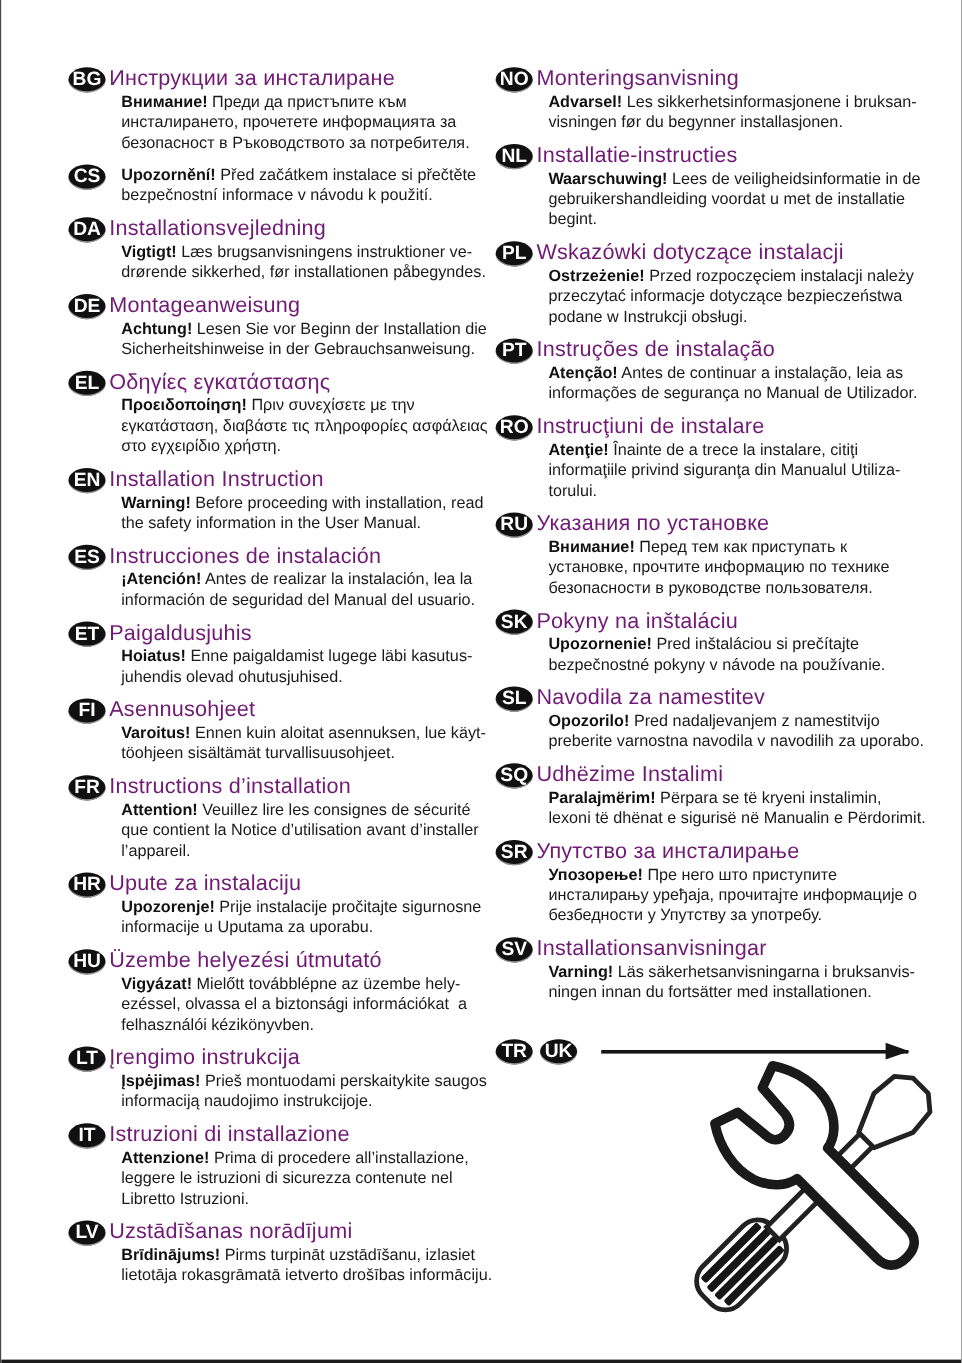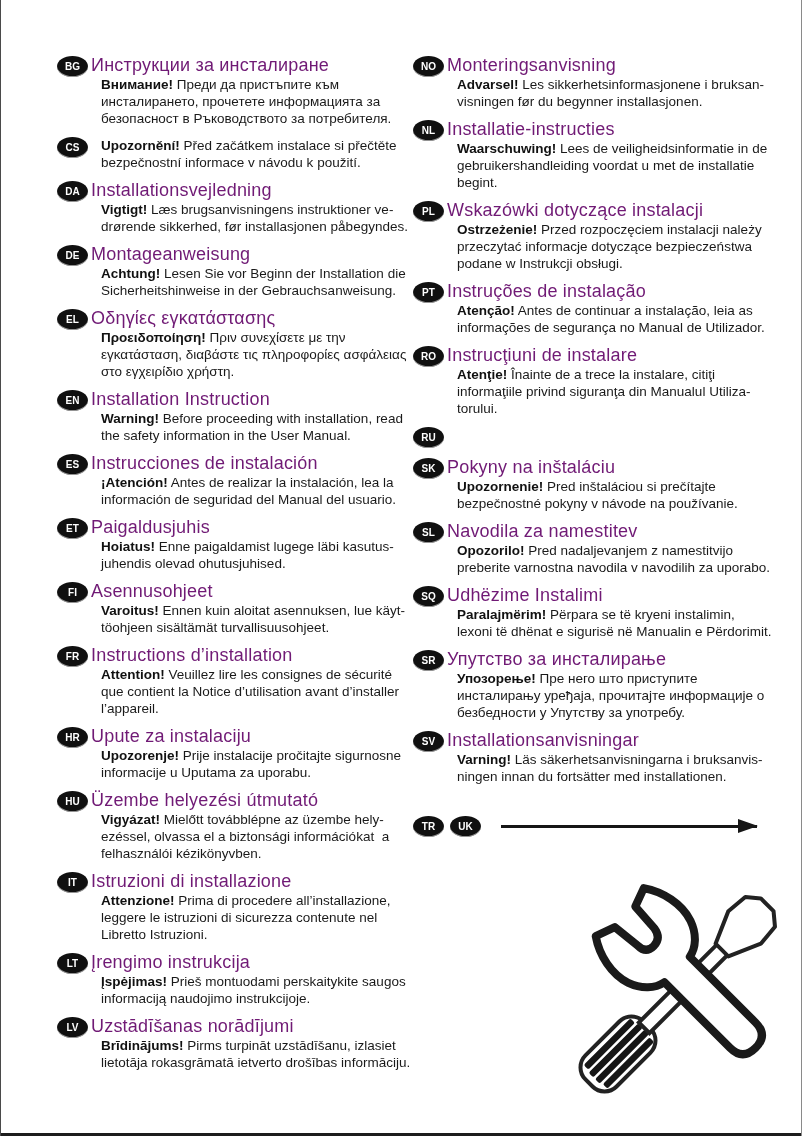--- a/index.html
+++ b/index.html
@@ -30,21 +30,21 @@
     align-items:flex-start;
     margin-bottom:9px;
   }
   .badge{
     flex:0 0 auto;
     width:31px;height:21px;
     margin:1px 3px 0 0;
     background:#101010;
     border-radius:50%;
     display:inline-flex;align-items:center;justify-content:center;
-    color:#ffffff;font-size:10px;font-weight:bold;letter-spacing:0px;
+    color:#ffffff;font-size:16px;font-weight:bold;letter-spacing:0px;
     box-shadow:inset 0 -1px 0 rgba(255,255,255,.55);
   }
   .sec-content{min-width:0;}
   .sec-title{
     font-size:18px;line-height:20px;color:#701a75;letter-spacing:.2px;
   }
   .sec-body{
     margin:1px 0 0 10px;
     font-size:13.5px;line-height:17px;color:#1a1a1a;
     white-space:pre-wrap;
@@ -91,21 +91,21 @@
       <p class="sec-body"><b class="warn">Upozornění!</b><span class="rest"> Před začátkem instalace si přečtěte
 bezpečnostní informace v návodu k použití.</span></p>
     </div>
   </div>
 
   <div class="section">
     <span class="badge">DA</span>
     <div class="sec-content">
       <div class="sec-title">Installationsvejledning</div>
       <p class="sec-body"><b class="warn">Vigtigt!</b><span class="rest"> Læs brugsanvisningens instruktioner ve-
-drørende sikkerhed, før installasjonen påbegyndes.</span></p>
+drørende sikkerhed, før installationen påbegyndes.</span></p>
     </div>
   </div>
 
   <div class="section">
     <span class="badge">DE</span>
     <div class="sec-content">
       <div class="sec-title">Montageanweisung</div>
       <p class="sec-body"><b class="warn">Achtung!</b><span class="rest"> Lesen Sie vor Beginn der Installation die
 Sicherheitshinweise in der Gebrauchsanweisung.</span></p>
     </div>
@@ -180,39 +180,39 @@
     <span class="badge">HU</span>
     <div class="sec-content">
       <div class="sec-title">Üzembe helyezési útmutató</div>
       <p class="sec-body"><b class="warn">Vigyázat!</b><span class="rest"> Mielőtt továbblépne az üzembe hely-
 ezéssel, olvassa el a biztonsági információkat  a
 felhasználói kézikönyvben.</span></p>
     </div>
   </div>
 
   <div class="section">
+    <span class="badge">LT</span>
+    <div class="sec-content">
+      <div class="sec-title">Įrengimo instrukcija</div>
+      <p class="sec-body"><b class="warn">Įspėjimas!</b><span class="rest"> Prieš montuodami perskaitykite saugos
+informaciją naudojimo instrukcijoje.</span></p>
+    </div>
+  </div>
+
+  <div class="section">
     <span class="badge">IT</span>
     <div class="sec-content">
       <div class="sec-title">Istruzioni di installazione</div>
       <p class="sec-body"><b class="warn">Attenzione!</b><span class="rest"> Prima di procedere all’installazione,
 leggere le istruzioni di sicurezza contenute nel
 Libretto Istruzioni.</span></p>
     </div>
   </div>
 
   <div class="section">
-    <span class="badge">LT</span>
-    <div class="sec-content">
-      <div class="sec-title">Įrengimo instrukcija</div>
-      <p class="sec-body"><b class="warn">Įspėjimas!</b><span class="rest"> Prieš montuodami perskaitykite saugos
-informaciją naudojimo instrukcijoje.</span></p>
-    </div>
-  </div>
-
-  <div class="section">
     <span class="badge">LV</span>
     <div class="sec-content">
       <div class="sec-title">Uzstādīšanas norādījumi</div>
       <p class="sec-body"><b class="warn">Brīdinājums!</b><span class="rest"> Pirms turpināt uzstādīšanu, izlasiet
 lietotāja rokasgrāmatā ietverto drošības informāciju.</span></p>
     </div>
   </div>
 </div>
     <div class="col col-right">
       <div id="right-sections">
@@ -259,20 +259,26 @@
     <div class="sec-content">
       <div class="sec-title">Instrucţiuni de instalare</div>
       <p class="sec-body"><b class="warn">Atenţie!</b><span class="rest"> Înainte de a trece la instalare, citiţi
 informaţiile privind siguranţa din Manualul Utiliza-
 torului.</span></p>
     </div>
   </div>
 
   <div class="section">
     <span class="badge">RU</span>
+    <div class="sec-content">
+      <div class="sec-title">Указания по установке</div>
+      <p class="sec-body"><b class="warn">Внимание!</b><span class="rest"> Перед тем как приступать к
+установке, прочтите информацию по технике
+безопасности в руководстве пользователя.</span></p>
+    </div>
   </div>
 
   <div class="section">
     <span class="badge">SK</span>
     <div class="sec-content">
       <div class="sec-title">Pokyny na inštaláciu</div>
       <p class="sec-body"><b class="warn">Upozornenie!</b><span class="rest"> Pred inštaláciou si prečítajte
 bezpečnostné pokyny v návode na používanie.</span></p>
     </div>
   </div>

